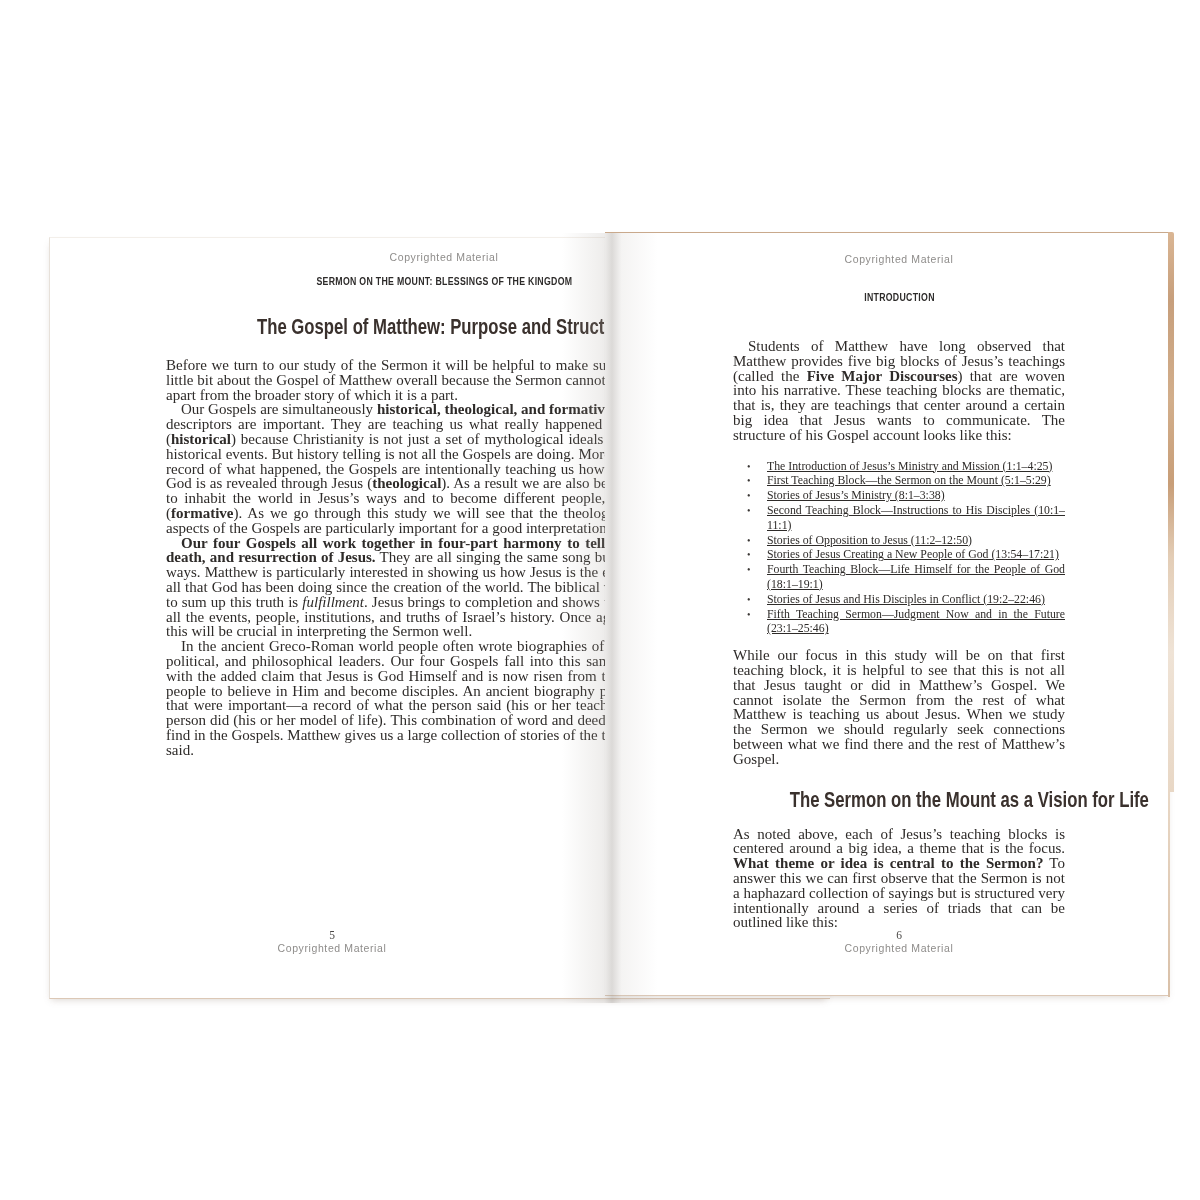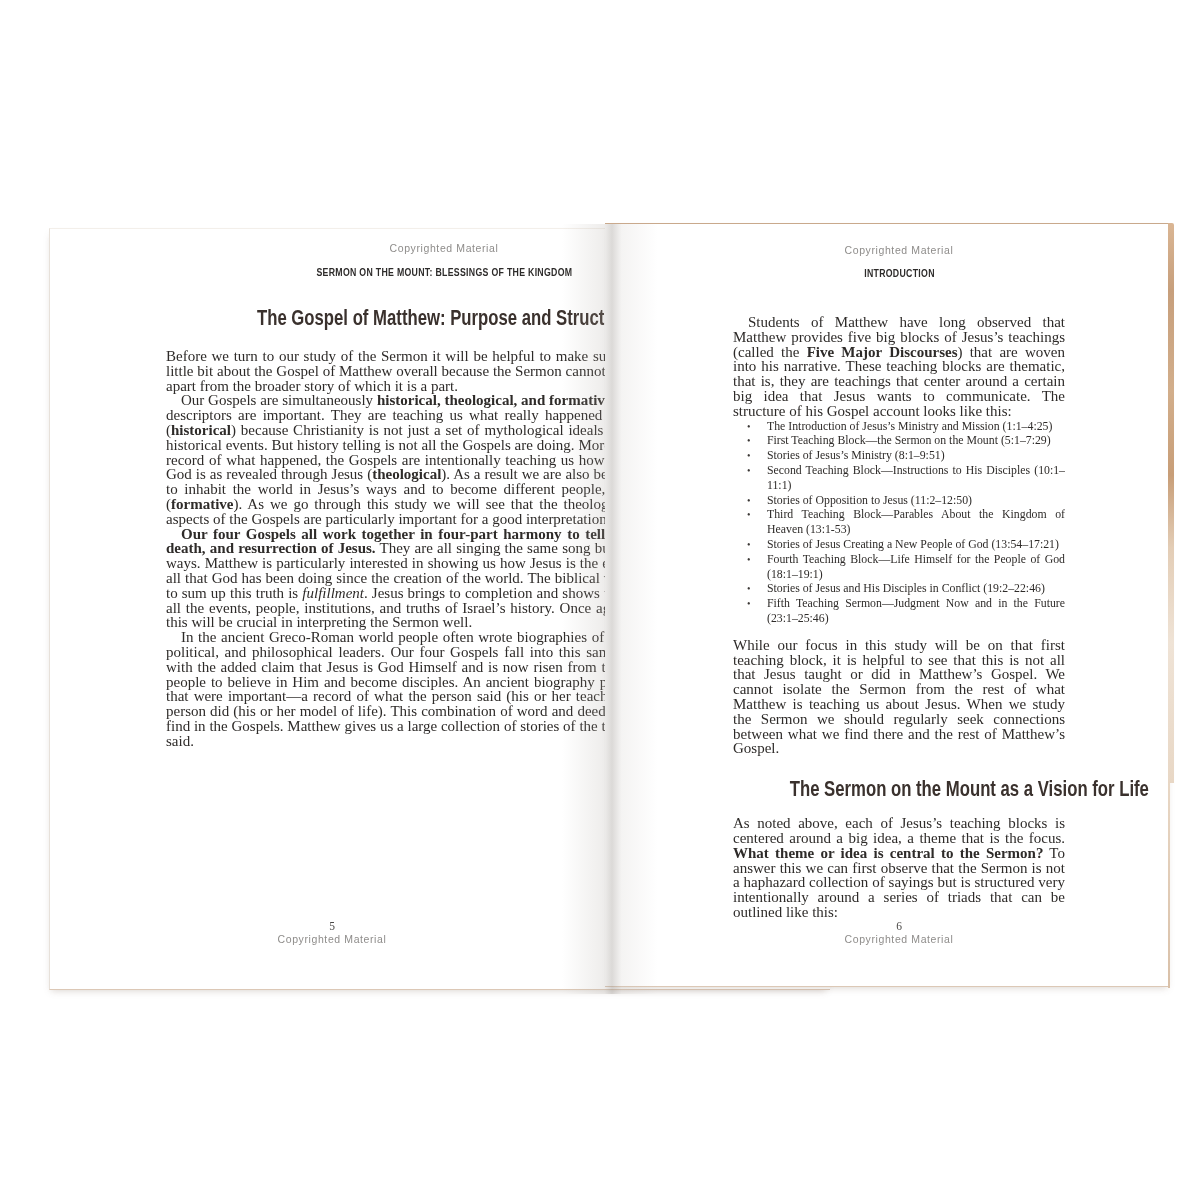--- a/index.html
+++ b/index.html
@@ -4,21 +4,21 @@
 <style>
   html, body {
     margin: 0; padding: 0;
     width: 1200px; height: 1200px;
     background: #ffffff;
     overflow: hidden;
     font-family: "Liberation Serif", serif;
   }
   .book {
     position: absolute;
-    left: 42px; top: 210px;
+    left: 42px; top: 219px;
     width: 1128px; height: 786px;
   }
   .page {
     position: absolute;
     background: #ffffff;
     color: #2e2b29;
   }
   .page-left {
     left: 7px; top: 18px;
     width: 556px; height: 760px;
@@ -97,23 +97,24 @@
     margin: 0;
     font-size: 15px;
     line-height: 14.8px;
     text-align: justify;
     color: #2e2b29;
   }
   .para.indent { text-indent: 15px; }
   .b { font-weight: 700; }
   .i { font-style: italic; }
   .outline {
-    margin: 0 0 12px 0;
+    margin: 16px 0 12px 0;
     padding: 0;
     list-style: none;
+    text-decoration: underline;
   }
   .outline li {
     position: relative;
     padding-left: 34px;
     font-size: 11.8px;
     line-height: 14.8px;
     text-align: justify;
     color: #2e2b29;
   }
   .outline li::before {
@@ -165,33 +166,32 @@
       <div class="copyright">Copyrighted Material</div>
     </div>
   </div>
 
   <div class="page page-right">
     <div class="page-edge-right"></div>
     <div class="page-edge-right-thin"></div>
 
     <div class="copyright spacer-rp-copy">Copyrighted Material</div>
 
-    <div class="running-head" style="margin-top:11px;">
+    <div class="running-head" style="margin-top:26px;">
       <span class="condensed">INTRODUCTION</span>
     </div>
 
     <p class="para indent" style="margin-top:36px;"><span>Students of Matthew have long observed that Matthew provides five big blocks of Jesus’s teachings (called the </span><span class="b">Five Major Discourses</span><span>) that are woven into his narrative. These teaching blocks are thematic, that is, they are teachings that center around a certain big idea that Jesus wants to communicate. The structure of his Gospel account looks like this:</span></p>
 
     <ul class="outline">
         <li>The Introduction of Jesus’s Ministry and Mission (1:1–4:25)</li>
-        <li>First Teaching Block—the Sermon on the Mount (5:1–7:29)</li>
-        <li>Stories of Jesus’s Ministry (8:1–9:51)</li>
+        <li>First Teaching Block—the Sermon on the Mount (5:1–5:29)</li>
+        <li>Stories of Jesus’s Ministry (8:1–3:38)</li>
         <li>Second Teaching Block—Instructions to His Disciples (10:1–11:1)</li>
         <li>Stories of Opposition to Jesus (11:2–12:50)</li>
-        <li>Third Teaching Block—Parables About the Kingdom of Heaven (13:1-53)</li>
         <li>Stories of Jesus Creating a New People of God (13:54–17:21)</li>
         <li>Fourth Teaching Block—Life Himself for the People of God (18:1–19:1)</li>
         <li>Stories of Jesus and His Disciples in Conflict (19:2–22:46)</li>
         <li>Fifth Teaching Sermon—Judgment Now and in the Future (23:1–25:46)</li>
       </ul>
 
     <p class="para"><span>While our focus in this study will be on that first teaching block, it is helpful to see that this is not all that Jesus taught or did in Matthew’s Gospel. We cannot isolate the Sermon from the rest of what Matthew is teaching us about Jesus. When we study the Sermon we should regularly seek connections between what we find there and the rest of Matthew’s Gospel.</span></p>
 
     <div class="section-heading" style="margin-top:20px;">
       <span class="condensed">The Sermon on the Mount as a Vision for Life</span>

